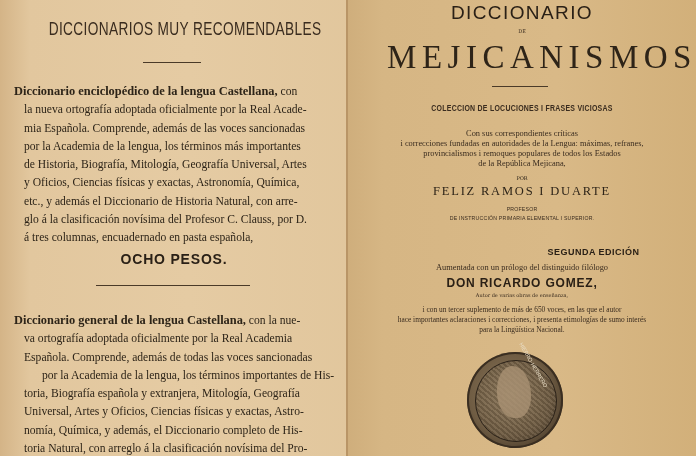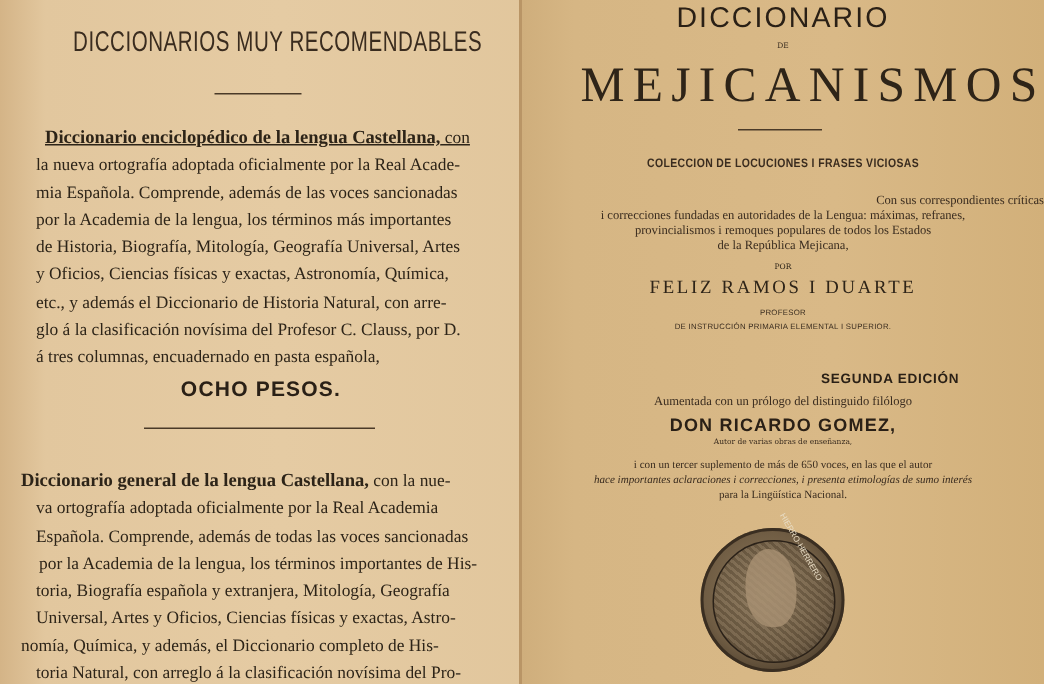--- a/index.html
+++ b/index.html
@@ -35,74 +35,74 @@
   .coin-text { position:absolute; right:4px; top:10px; font-family:"Liberation Sans", sans-serif; font-size:5.5px; color:#e8dcc4; transform:rotate(60deg); transform-origin:center; }
 </style>
 </head>
 <body>
 
 <div class="page left">
   <div class="abs c lh-title">DICCIONARIOS MUY RECOMENDABLES</div>
   <div class="rule" style="left:143px; top:62px; width:58px;"></div>
 
   <div class="para" style="left:14px; top:82px; width:320px;">
-    <span class="line" style="margin-left:16px;text-decoration:underline;"><b>Diccionario enciclopédico de la lengua Castellana,</b><span> con</span></span>
+    <span class="line" style="margin-left:0;"><b>Diccionario enciclopédico de la lengua Castellana,</b><span> con</span></span>
     <span class="line" style="margin-left:10px;">la nueva ortografía adoptada oficialmente por la Real Acade-</span>
     <span class="line" style="margin-left:10px;">mia Española. Comprende, además de las voces sancionadas</span>
     <span class="line" style="margin-left:10px;">por la Academia de la lengua, los términos más importantes</span>
     <span class="line" style="margin-left:10px;">de Historia, Biografía, Mitología, Geografía Universal, Artes</span>
     <span class="line" style="margin-left:10px;">y Oficios, Ciencias físicas y exactas, Astronomía, Química,</span>
     <span class="line" style="margin-left:10px;">etc., y además el Diccionario de Historia Natural, con arre-</span>
     <span class="line" style="margin-left:10px;">glo á la clasificación novísima del Profesor C. Clauss, por D.</span>
     <span class="line" style="margin-left:10px;">á tres columnas, encuadernado en pasta española,</span>
   </div>
 
   <div class="abs c price">OCHO PESOS.</div>
   <div class="rule" style="left:96px; top:285px; width:154px; height:2px; background:linear-gradient(#4a3a28 0 1px, transparent 1px);"></div>
 
   <div class="para" style="left:14px; top:311px; width:320px;">
     <span class="line"><b>Diccionario general de la lengua Castellana,</b><span> con la nue-</span></span>
     <span class="line" style="margin-left:10px;">va ortografía adoptada oficialmente por la Real Academia</span>
     <span class="line" style="margin-left:10px;">Española. Comprende, además de todas las voces sancionadas</span>
-    <span class="line" style="margin-left:12px;">por la Academia de la lengua, los términos importantes de His-</span>
+    <span class="line" style="margin-left:28px;">por la Academia de la lengua, los términos importantes de His-</span>
     <span class="line" style="margin-left:10px;">toria, Biografía española y extranjera, Mitología, Geografía</span>
     <span class="line" style="margin-left:10px;">Universal, Artes y Oficios, Ciencias físicas y exactas, Astro-</span>
-    <span class="line" style="">nomía, Química, y además, el Diccionario completo de His-</span>
+    <span class="line" style="margin-left:10px;">nomía, Química, y además, el Diccionario completo de His-</span>
     <span class="line" style="margin-left:10px;">toria Natural, con arreglo á la clasificación novísima del Pro-</span>
 
   </div>
 </div>
 
 <div class="divider"></div>
 
 <div class="page right">
   <div class="abs c r-dicc">DICCIONARIO</div>
   <div class="abs c r-de">DE</div>
   <div class="abs c r-meji">MEJICANISMOS</div>
   <div class="rule" style="left:144px; top:86px; width:56px;"></div>
 
   <div class="abs c r-colec">COLECCION DE LOCUCIONES I FRASES VICIOSAS</div>
 
-  <div class="abs c r-small" style="top:129px;text-align:right;">Con sus correspondientes críticas</div>
+  <div class="abs c r-small" style="top:129px;">Con sus correspondientes críticas</div>
   <div class="abs c r-small" style="top:139px;">i correcciones fundadas en autoridades de la Lengua: máximas, refranes,</div>
   <div class="abs c r-small" style="top:149px;">provincialismos i remoques populares de todos los Estados</div>
   <div class="abs c r-small" style="top:159px;">de la República Mejicana,</div>
 
   <div class="abs c r-por">POR</div>
   <div class="abs c r-author">FELIZ RAMOS I DUARTE</div>
   <div class="abs c r-prof" style="top:206px;">PROFESOR</div>
   <div class="abs c r-prof" style="top:215px;">DE INSTRUCCIÓN PRIMARIA ELEMENTAL I SUPERIOR.</div>
 
   <div class="abs c r-seg">SEGUNDA EDICIÓN</div>
   <div class="abs c r-aum">Aumentada con un prólogo del distinguido filólogo</div>
   <div class="abs c r-don">DON RICARDO GOMEZ,</div>
   <div class="abs c r-autor">Autor de varias obras de enseñanza,</div>
 
   <div class="abs c r-tercer" style="top:305px;">i con un tercer suplemento de más de 650 voces, en las que el autor</div>
-  <div class="abs c r-tercer" style="top:315px;font-style:italic;">hace importantes aclaraciones i correcciones, i presenta etimologías de sumo interés</div>
+  <div class="abs c r-tercer" style="top:315px;">hace importantes aclaraciones i correcciones, i presenta etimologías de sumo interés</div>
   <div class="abs c r-tercer" style="top:325px;">para la Lingüística Nacional.</div>
 
   <div class="coin">
     <div class="coin-inner"></div>
     <div class="coin-head"></div>
     <div class="coin-text">HIERRO·HERRERO</div>
   </div>
 </div>
 
 </body></html>

